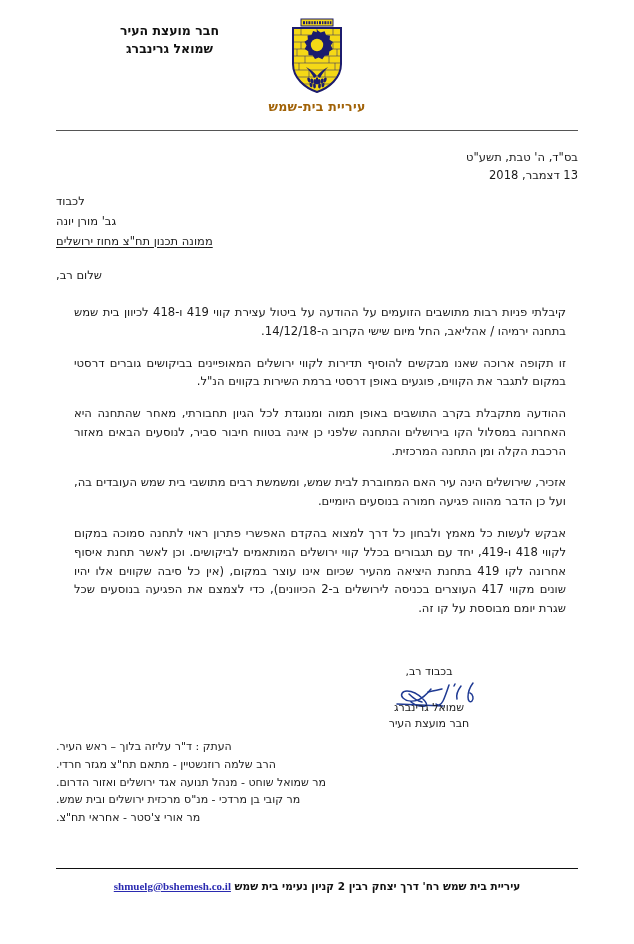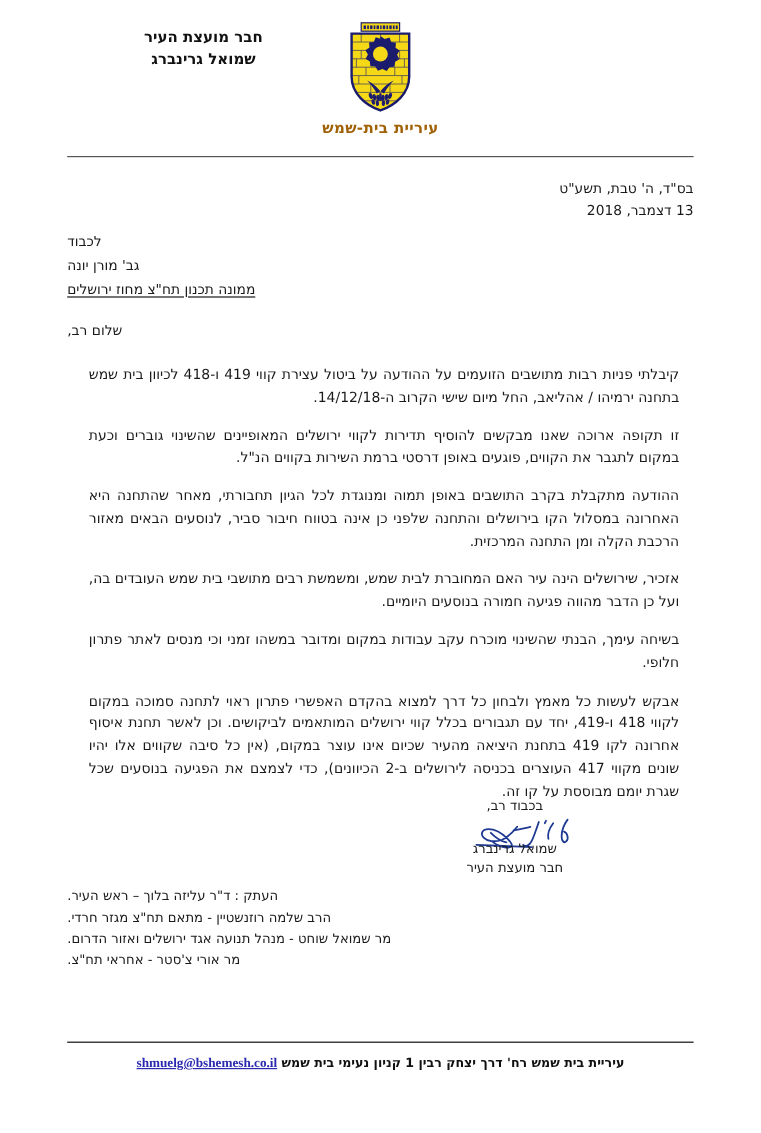--- a/index.html
+++ b/index.html
@@ -295,24 +295,23 @@
   <div class="recipient">
     <div>לכבוד</div>
     <div>גב' מורן יונה</div>
     <div class="u">ממונה תכנון תח"צ מחוז ירושלים</div>
   </div>
 
   <div class="salutation">שלום רב,</div>
 
   <div class="body-copy">
     <p>קיבלתי פניות רבות מתושבים הזועמים על ההודעה על ביטול עצירת קווי 419 ו-418 לכיוון בית שמש בתחנה ירמיהו / אהליאב, החל מיום שישי הקרוב ה-14/12/18.</p>
-    <p>זו תקופה ארוכה שאנו מבקשים להוסיף תדירות לקווי ירושלים המאופיינים שהשינוי גוברים וכעת במקום לתגבר את הקווים, פוגעים באופן דרסטי ברמת השירות בקווים הנ"ל.</p>
+    <p>זו תקופה ארוכה שאנו מבקשים להוסיף תדירות לקווי ירושלים המאופיינים בביקושים גוברים דרסטי במקום לתגבר את הקווים, פוגעים באופן דרסטי ברמת השירות בקווים הנ"ל.</p>
     <p>ההודעה מתקבלת בקרב התושבים באופן תמוה ומנוגדת לכל הגיון תחבורתי, מאחר שהתחנה היא האחרונה במסלול הקו בירושלים והתחנה שלפני כן אינה בטווח חיבור סביר, לנוסעים הבאים מאזור הרכבת הקלה ומן התחנה המרכזית.</p>
     <p>אזכיר, שירושלים הינה עיר האם המחוברת לבית שמש, ומשמשת רבים מתושבי בית שמש העובדים בה, ועל כן הדבר מהווה פגיעה חמורה בנוסעים היומיים.</p>
-    <p>בשיחה עימך, הבנתי שהשינוי מוכרח עקב עבודות במקום ומדובר במשהו זמני וכי מנסים לאתר פתרון חלופי.</p>
     <p>אבקש לעשות כל מאמץ ולבחון כל דרך למצוא בהקדם האפשרי פתרון ראוי לתחנה סמוכה במקום לקווי 418 ו-419, יחד עם תגבורים בכלל קווי ירושלים המותאמים לביקושים. וכן לאשר תחנת איסוף אחרונה לקו 419 בתחנת היציאה מהעיר שכיום אינו עוצר במקום, (אין כל סיבה שקווים אלו יהיו שונים מקווי 417 העוצרים בכניסה לירושלים ב-2 הכיוונים), כדי לצמצם את הפגיעה בנוסעים שכל שגרת יומם מבוססת על קו זה.</p>
   </div>
 
   <div class="signature">
     <div>בכבוד רב,</div>
     <div class="sig-ink">
       <svg viewBox="0 0 120 30" width="120" height="30" aria-hidden="true">
         <g fill="none" stroke="#1f3a93" stroke-width="1.5" stroke-linecap="round" stroke-linejoin="round">
           <path d="M104 3 C101 7 99 12 99 17 C99 21 101 23 103 21 C105 19 104 14 101 13"></path>
           <path d="M92 6 C89 10 87 15 88 19"></path>
@@ -330,22 +329,23 @@
     <div>חבר מועצת העיר</div>
   </div>
 
   <div class="cc">
     <div>
       <span>העתק :</span>
       <span>ד"ר עליזה בלוך – ראש העיר.</span>
     </div>
     <div>הרב שלמה רוזנשטיין - מתאם תח"צ מגזר חרדי.</div>
     <div>מר שמואל שוחט - מנהל תנועה אגד ירושלים ואזור הדרום.</div>
+    <div>מר קובי בן מרדכי - מנ"ס מרכזית ירושלים ובית שמש.</div>
     <div>מר אורי צ'סטר - אחראי תח"צ.</div>
   </div>
 
   <div class="rule-bottom"></div>
   <div class="footer">
-    <span>עיריית בית שמש רח' דרך יצחק רבין 1 קניון נעימי בית שמש</span>
+    <span>עיריית בית שמש רח' דרך יצחק רבין 2 קניון נעימי בית שמש</span>
     <span class="mail">shmuelg@bshemesh.co.il</span>
   </div>
 
 </div>
 
 </body></html>

